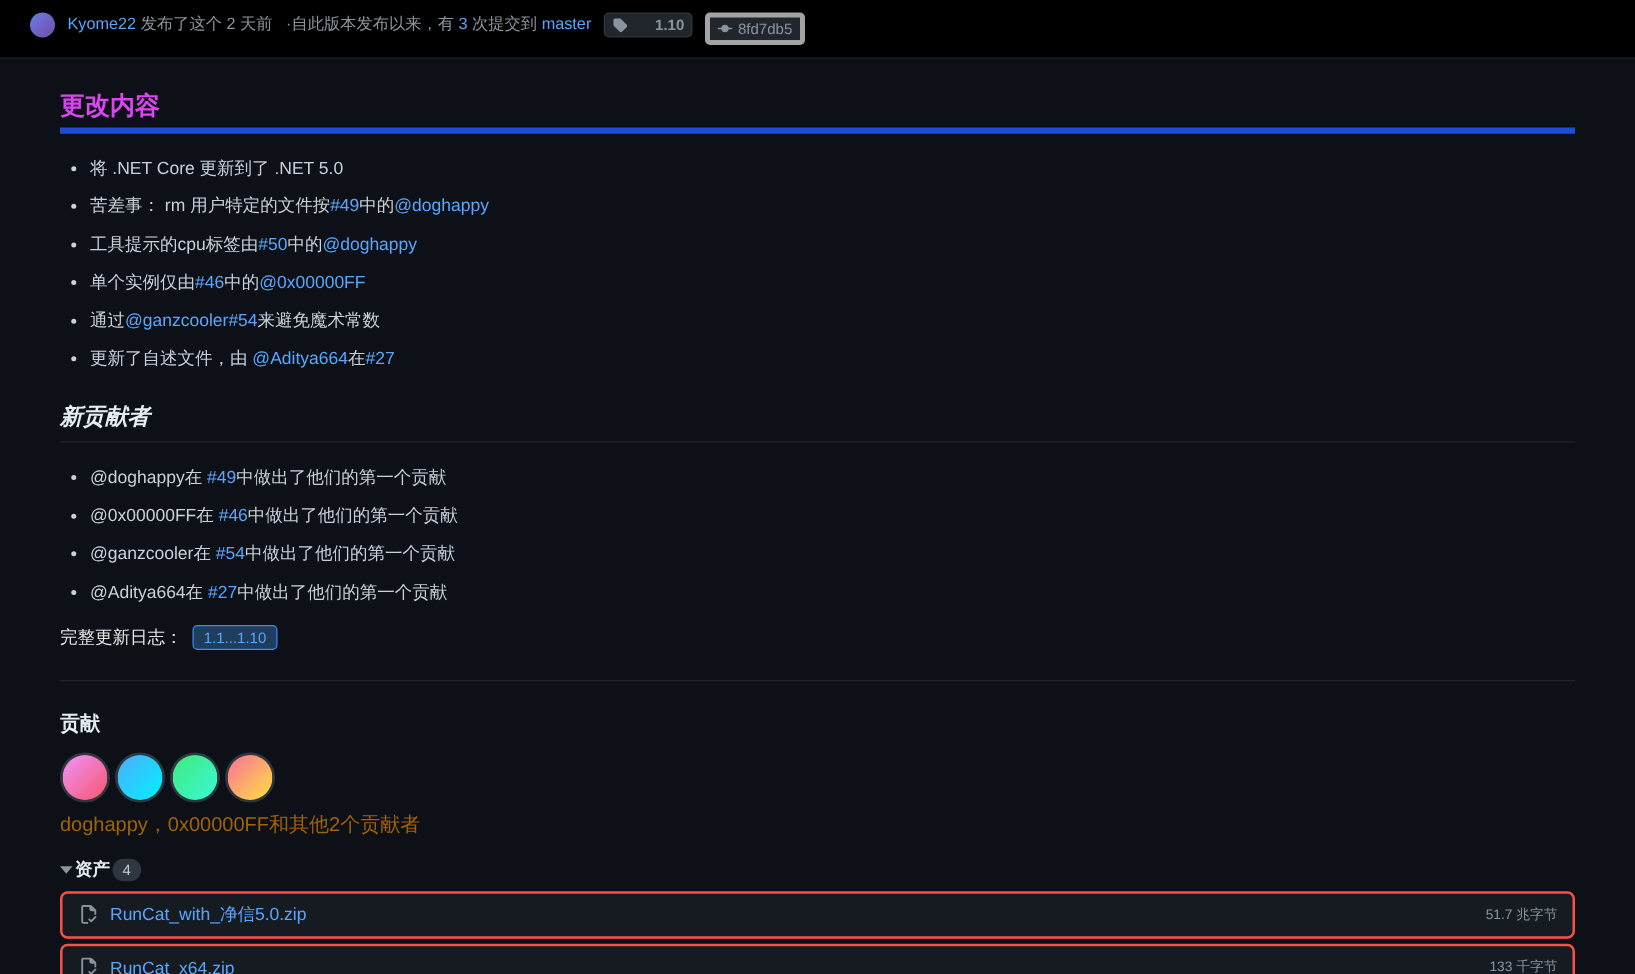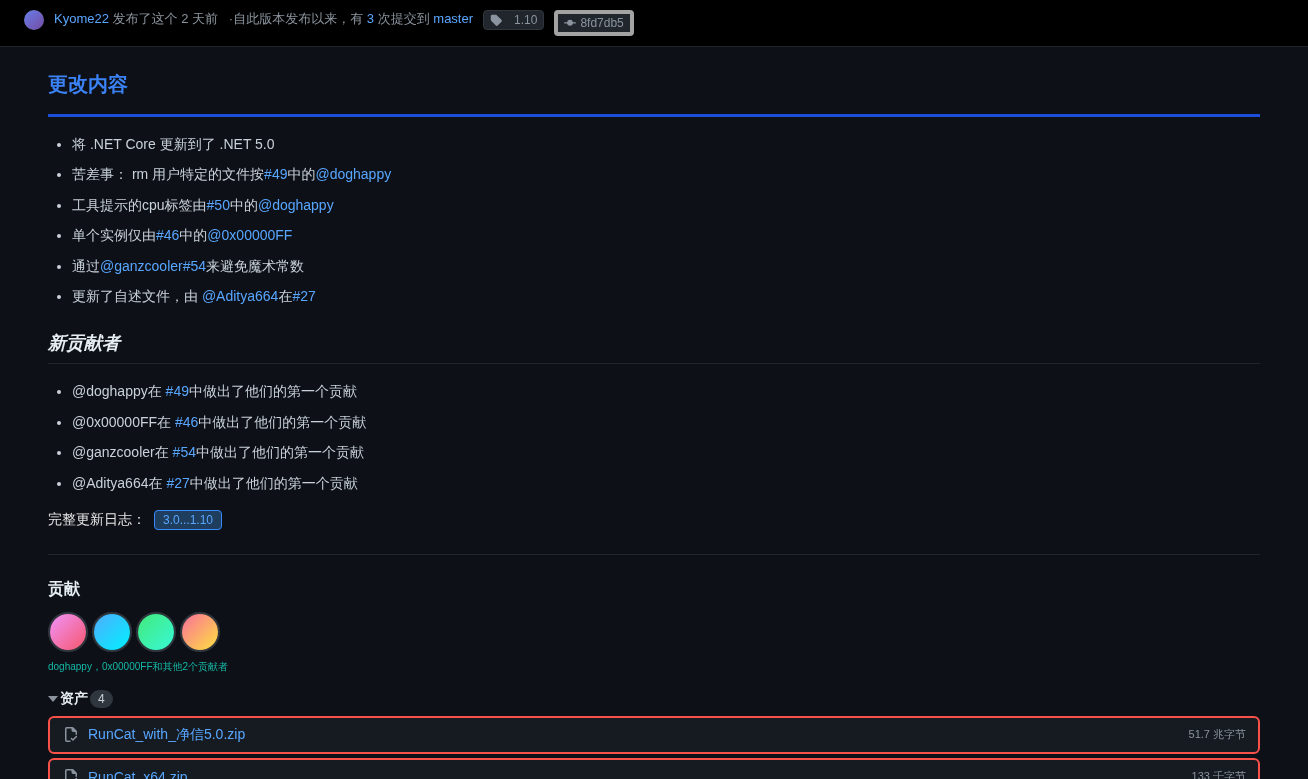--- a/index.html
+++ b/index.html
@@ -32,43 +32,44 @@
     }
     .tag-badge {
       background: #21262d;
       border: 1px solid #30363d;
       border-radius: 4px;
       padding: 2px 6px;
       font-size: 12px;
       color: #8b949e;
       display: inline-flex;
       align-items: center;
-      gap: 12px;
+      gap: 22px;
+      font-weight: bold;
     }
     .commit-badge {
       background: #21262d;
       border: 4px solid #a3a3a3;
       border-radius: 4px;
       padding: 2px 6px;
       font-size: 12px;
       color: #8b949e;
       display: inline-flex;
       align-items: center;
       gap: 4px;
     }
     .main-content {
       padding: 24px 48px;
     }
     h2.section-title {
       font-size: 20px;
       font-weight: 600;
-      color: #3b82f6;
+      color: #d946ef;
       margin-bottom: 16px;
-      padding-bottom: 16px;
-      border-bottom: 3px solid #1d4ed8;
+      padding-bottom: 4px;
+      border-bottom: 5px solid #1d4ed8;
     }
     h3.sub-title {
       font-size: 18px;
       font-weight: 600;
       color: #e6edf3;
       margin-bottom: 16px;
       margin-top: 24px;
       padding-bottom: 8px;
       border-bottom: 1px solid #21262d;
       font-style: italic;
@@ -135,22 +136,22 @@
     }
     .contributor-avatar div {
       width: 100%;
       height: 100%;
     }
     .avatar-1 { background: linear-gradient(135deg, #f093fb 0%, #f5576c 100%); }
     .avatar-2 { background: linear-gradient(135deg, #4facfe 0%, #00f2fe 100%); }
     .avatar-3 { background: linear-gradient(135deg, #43e97b 0%, #38f9d7 100%); }
     .avatar-4 { background: linear-gradient(135deg, #fa709a 0%, #fee140 100%); }
     .contributors-names {
-      font-size: 10px;
-      color: #14b8a6;
+      font-size: 16px;
+      color: #a16207;
       margin-bottom: 16px;
     }
     .assets-section {
       margin-top: 16px;
     }
     .assets-header {
       display: flex;
       align-items: center;
       gap: 2px;
       margin-bottom: 8px;
@@ -268,21 +269,21 @@
     <h3 class="sub-title">新贡献者</h3>
     <ul class="change-list">
       <li>@doghappy在 <a class="link-blue">#49</a>中做出了他们的第一个贡献</li>
       <li>@0x00000FF在 <a class="link-blue">#46</a>中做出了他们的第一个贡献</li>
       <li>@ganzcooler在 <a class="link-blue">#54</a>中做出了他们的第一个贡献</li>
       <li>@Aditya664在 <a class="link-blue">#27</a>中做出了他们的第一个贡献</li>
     </ul>
 
     <div class="changelog-line">
       <span class="changelog-label">完整更新日志：</span>
-      <a class="changelog-badge">3.0...1.10</a>
+      <a class="changelog-badge">1.1...1.10</a>
     </div>
 
     <hr class="divider">
 
     <div class="contributors-section">
       <div class="contributors-title">贡献</div>
       <div class="avatars-row">
         <div class="contributor-avatar">
           <div class="avatar-1"></div>
         </div>

